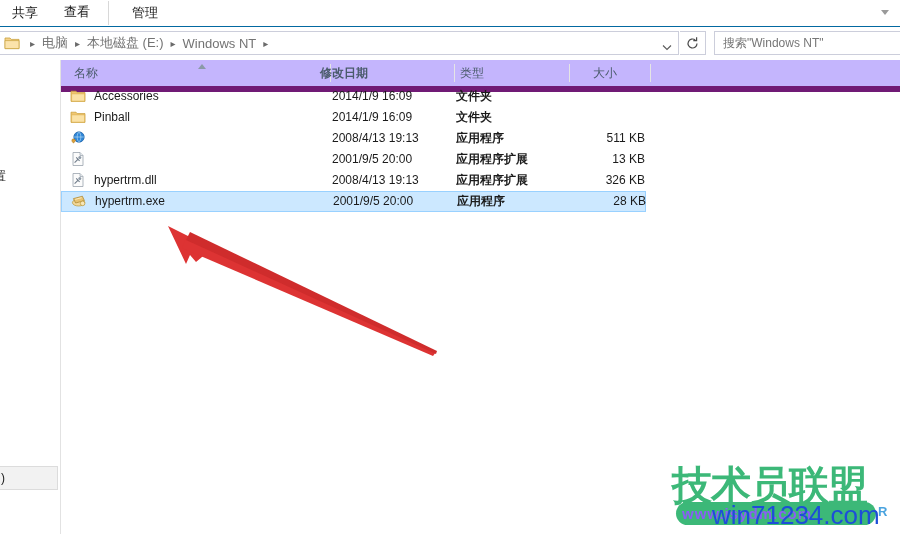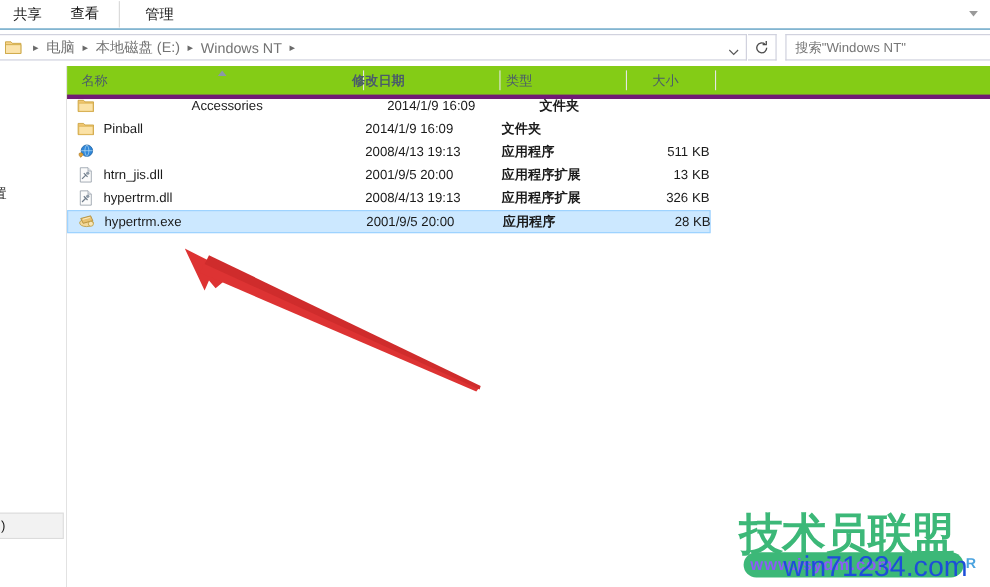--- a/index.html
+++ b/index.html
@@ -24,21 +24,21 @@
     background: #ffffff;
   }
 
   
   .ribbon-bar {
     position: absolute;
     left: 0; top: 0;
     width: 900px;
     height: 26px;
     background: #ffffff;
-    border-bottom: 1px solid #0369a1;
+    border-bottom: 5px solid #0369a1;
   }
   .ribbon-tab {
     position: absolute;
     top: 2px;
     height: 22px;
     line-height: 22px;
     font-size: 13px;
     color: #1a1a1a;
     padding: 0 6px;
     white-space: nowrap;
@@ -170,22 +170,22 @@
     left: 61px; top: 60px;
     width: 839px;
     height: 474px;
     background: #ffffff;
   }
   .col-header {
     position: absolute;
     left: 0; top: 0;
     width: 839px;
     height: 26px;
-    border-bottom: 4px solid #701a75;
-    background: #84cc16;
+    border-bottom: 6px solid #701a75;
+    background: #c4b5fd;
   }
   .col {
     position: absolute;
     top: 0;
     height: 26px;
     line-height: 26px;
     font-size: 12px;
     color: #4a5b6b;
     white-space: nowrap;
   }
@@ -370,21 +370,21 @@
       <div class="col" style="left:259px;font-weight:bold;">修改日期</div>
       <div class="col-sep" style="left:393px;"></div>
       <div class="col" style="left:399px;">类型</div>
       <div class="col-sep" style="left:508px;"></div>
       <div class="col" style="left:532px;">大小</div>
       <div class="col-sep" style="left:589px;"></div>
     </div>
 
     <div class="rows">
 
-      <div class="row" style="width:585px;text-align:center;">
+      <div class="row" style="width:585px;">
         <div class="cell c-icon">
           <svg class="icon-svg" viewBox="0 0 16 16">
             <path d="M1 3.2 L6 3.2 L7.2 4.6 L15 4.6 L15 13.4 L1 13.4 Z" fill="#f0c671" stroke="#c69b33" stroke-width="0.7"></path>
             <path d="M1.6 5.8 L14.6 5.8 L14.6 13.2 L1.6 13.2 Z" fill="#fbe2a6" stroke="#d6ab48" stroke-width="0.6"></path>
           </svg>
         </div>
         <div class="cell c-name">Accessories</div>
         <div class="cell c-date">2014/1/9 16:09</div>
         <div class="cell c-type">文件夹</div>
         <div class="cell c-size"></div>
@@ -418,21 +418,20 @@
 
       <div class="row" style="width:585px;">
         <div class="cell c-icon">
           <svg class="icon-svg" viewBox="0 0 16 16">
             <path d="M3 1.5 L10 1.5 L13 4.5 L13 14.5 L3 14.5 Z" fill="#fbfbfb" stroke="#9aa3ad" stroke-width="0.8"></path>
             <path d="M10 1.5 L10 4.5 L13 4.5" fill="#e4e8ec" stroke="#9aa3ad" stroke-width="0.7"></path>
             <path d="M4.6 11.6 L8.4 7.8 M6.2 6.4 L9.6 9.8" stroke="#6f7c8a" stroke-width="1.1" fill="none"></path>
             <circle cx="9.8" cy="6.4" r="1.5" fill="#8e9aa7"></circle>
           </svg>
         </div>
-        <div class="cell c-name">htrn_jis.dll</div>
         <div class="cell c-date">2001/9/5 20:00</div>
         <div class="cell c-type">应用程序扩展</div>
         <div class="cell c-size">13 KB</div>
       </div>
 
       <div class="row" style="width:585px;">
         <div class="cell c-icon">
           <svg class="icon-svg" viewBox="0 0 16 16">
             <path d="M3 1.5 L10 1.5 L13 4.5 L13 14.5 L3 14.5 Z" fill="#fbfbfb" stroke="#9aa3ad" stroke-width="0.8"></path>
             <path d="M10 1.5 L10 4.5 L13 4.5" fill="#e4e8ec" stroke="#9aa3ad" stroke-width="0.7"></path>

